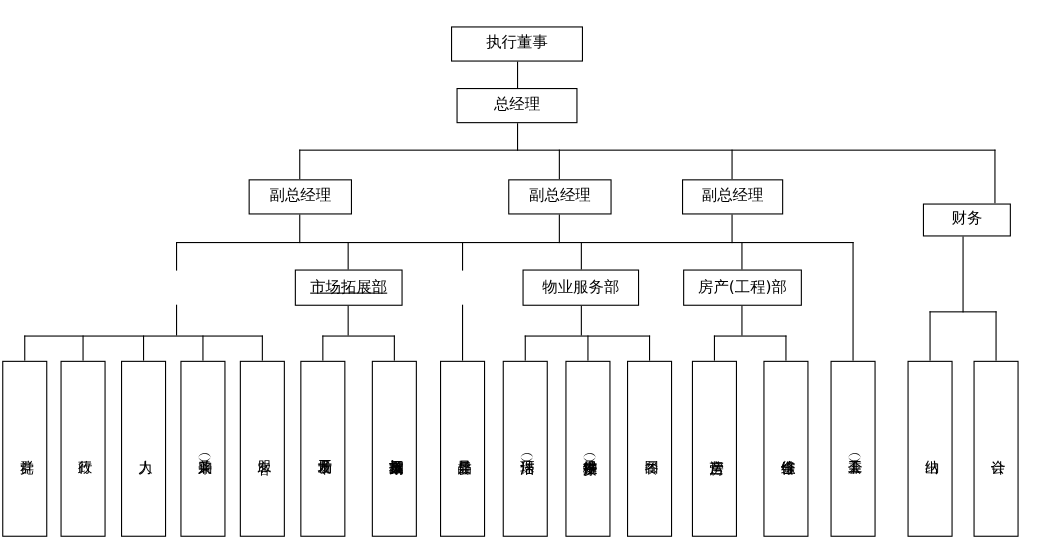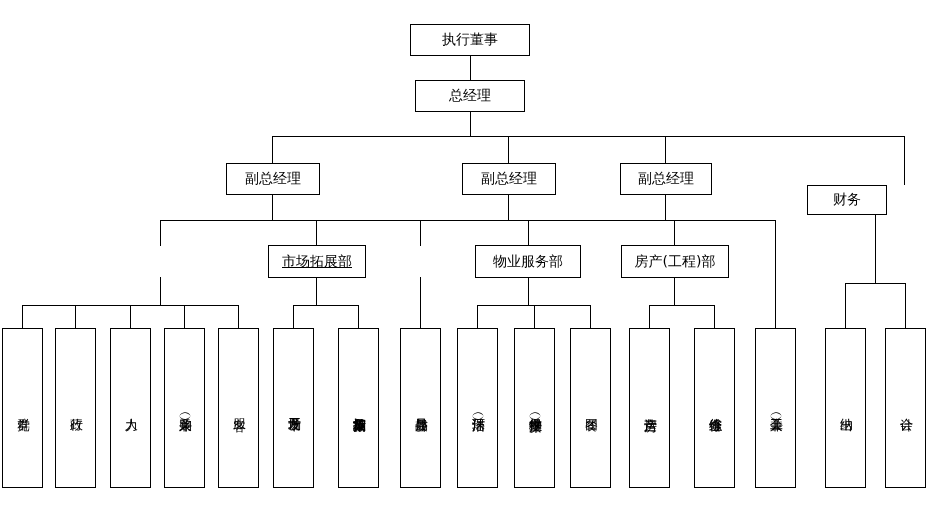--- a/index.html
+++ b/index.html
@@ -105,21 +105,21 @@
   <div class="box h" style="left:410px; top:24px; width:120px; height:32px;">执行董事</div>
 
   <div class="box h" style="left:415px; top:80px; width:110px; height:32px;text-align:center;">总经理</div>
 
   <div class="box h" style="left:226px; top:163px; width:94px; height:32px;">副总经理</div>
 
   <div class="box h" style="left:462px; top:163px; width:94px; height:32px;">副总经理</div>
 
   <div class="box h" style="left:620px; top:163px; width:92px; height:32px;">副总经理</div>
 
-  <div class="box h" style="left:807px; top:185px; width:80px; height:30px;">财务</div>
+  <div class="box h" style="left:839px; top:185px; width:80px; height:30px;">财务</div>
 
 
   <div class="box h" style="left:268px; top:245px; width:98px; height:33px;text-decoration:underline;">市场拓展部</div>
 
 
   <div class="box h" style="left:475px; top:245px; width:106px; height:33px;">物业服务部</div>
 
   <div class="box h" style="left:621px; top:245px; width:108px; height:33px;">房产(工程)部</div>
 
   <div class="box v" style="left:2px; top:328px; width:41px; height:160px;">党群</div>

